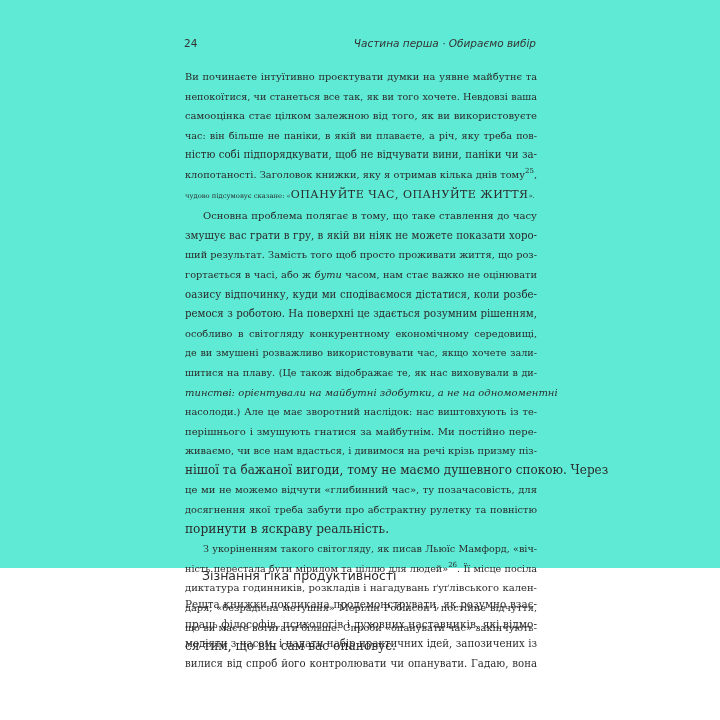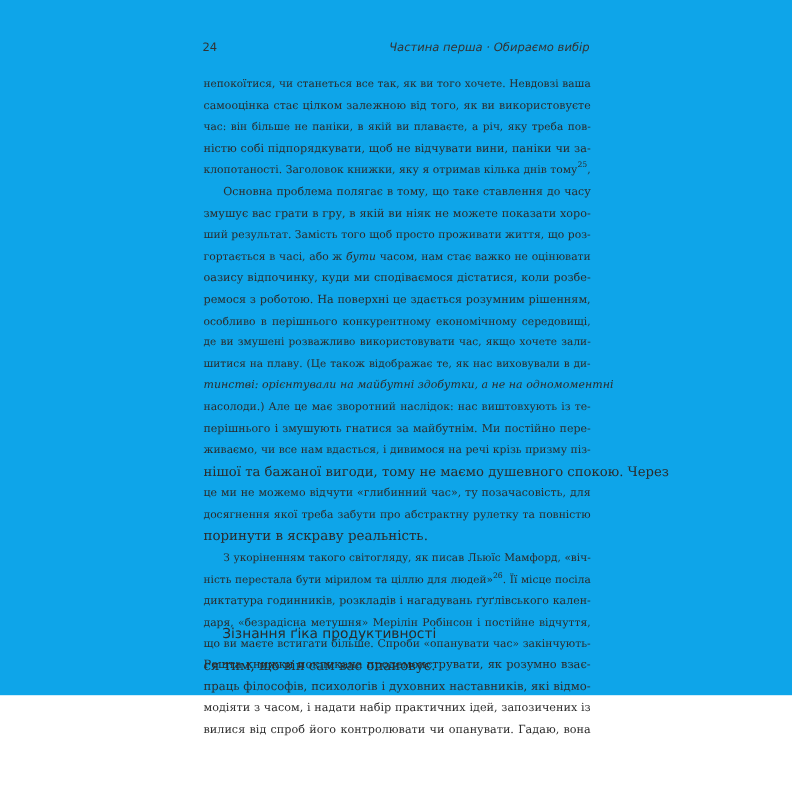--- a/index.html
+++ b/index.html
@@ -1,18 +1,18 @@
 <!DOCTYPE html>
 <html><head>
   <meta charset="utf-8">
   <style>
     html, body { margin: 0; padding: 0; background: #ffffff; }
     body { width: 720px; height: 720px; position: relative; overflow: hidden; }
     .page {
-      position: absolute; left: 0; top: 0; width: 720px; height: 632px; background: #0ea5e9;
+      position: absolute; left: 0; top: 0; width: 720px; height: 568px; background: #5eead4;
     }
     .running-head {
       position: absolute; top: 37px; left: 184px; width: 352px; height: 16px;
       font-family: "DejaVu Sans", sans-serif; font-size: 10.5px; color: #333;
     }
     .page-num { position: absolute; left: 0; top: 0; }
     .chapter-title { position: absolute; right: 0; top: 0; font-style: italic; font-family: "DejaVu Sans", sans-serif; }
     .body-text {
       position: absolute; left: 185px; top: 67px; width: 352px;
       font-family: "DejaVu Serif", serif; font-size: 12.2px; line-height: 19.6px;
@@ -38,33 +38,35 @@
 <body>
 
 <div class="page">
 
   <div class="running-head">
     <span class="page-num">24</span>
     <span class="chapter-title">Частина перша · Обираємо вибір</span>
   </div>
 
   <div class="body-text">
+    <span class="line" style="font-size: 9.8px;">Ви починаєте інтуїтивно проєктувати думки на уявне майбутнє та</span>
     <span class="line" style="font-size: 9.6px;">непокоїтися, чи станеться все так, як ви того хочете. Невдовзі ваша</span>
     <span class="line" style="font-size: 10px;">самооцінка стає цілком залежною від того, як ви використовуєте</span>
     <span class="line" style="font-size: 9.6px;">час: він більше не паніки, в якій ви плаваєте, а річ, яку треба пов-</span>
     <span class="line" style="font-size: 10.2px;">ністю собі підпорядкувати, щоб не відчувати вини, паніки чи за-</span>
     <span class="line" style="font-size: 9.8px;"><span>клопотаності. Заголовок книжки, яку я отримав кілька днів тому</span><sup>25</sup><span>,</span></span>
+    <span class="line last" style="font-size: 6.8px;"><span>чудово підсумовує сказане: «</span><span class="smallcaps">ОПАНУЙТЕ ЧАС, ОПАНУЙТЕ ЖИТТЯ</span><span>».</span></span>
 
     <span class="line indent" style="font-size: 10px;">Основна проблема полягає в тому, що таке ставлення до часу</span>
     <span class="line" style="font-size: 10.2px;">змушує вас грати в гру, в якій ви ніяк не можете показати хоро-</span>
     <span class="line" style="font-size: 9.8px;">ший результат. Замість того щоб просто проживати життя, що роз-</span>
     <span class="line" style="font-size: 9.8px;"><span>гортається в часі, або ж </span><em>бути</em><span> часом, нам стає важко не оцінювати</span></span>
     <span class="line" style="font-size: 10.2px;">оазису відпочинку, куди ми сподіваємося дістатися, коли розбе-</span>
     <span class="line" style="font-size: 10.2px;">ремося з роботою. На поверхні це здається розумним рішенням,</span>
-    <span class="line" style="font-size: 9.8px;">особливо в перішнього конкурентному економічному середовищі,</span>
+    <span class="line" style="font-size: 9.8px;">особливо в світогляду конкурентному економічному середовищі,</span>
     <span class="line" style="font-size: 9.6px;">де ви змушені розважливо використовувати час, якщо хочете зали-</span>
     <span class="line" style="font-size: 9.6px;">шитися на плаву. (Це також відображає те, як нас виховували в ди-</span>
     <span class="line" style="font-size: 10px; font-style: italic;">тинстві: орієнтували на майбутні здобутки, а не на одномоментні</span>
     <span class="line" style="font-size: 9.8px;">насолоди.) Але це має зворотний наслідок: нас виштовхують із те-</span>
     <span class="line" style="font-size: 10px;">перішнього і змушують гнатися за майбутнім. Ми постійно пере-</span>
     <span class="line" style="font-size: 9.8px;">живаємо, чи все нам вдасться, і дивимося на речі крізь призму піз-</span>
     <span class="line" style="font-size: 12px;">нішої та бажаної вигоди, тому не маємо душевного спокою. Через</span>
     <span class="line" style="font-size: 10px;">це ми не можемо відчути «глибинний час», ту позачасовість, для</span>
     <span class="line" style="font-size: 9.8px;">досягнення якої треба забути про абстрактну рулетку та повністю</span>
     <span class="line last">поринути в яскраву реальність.</span>

